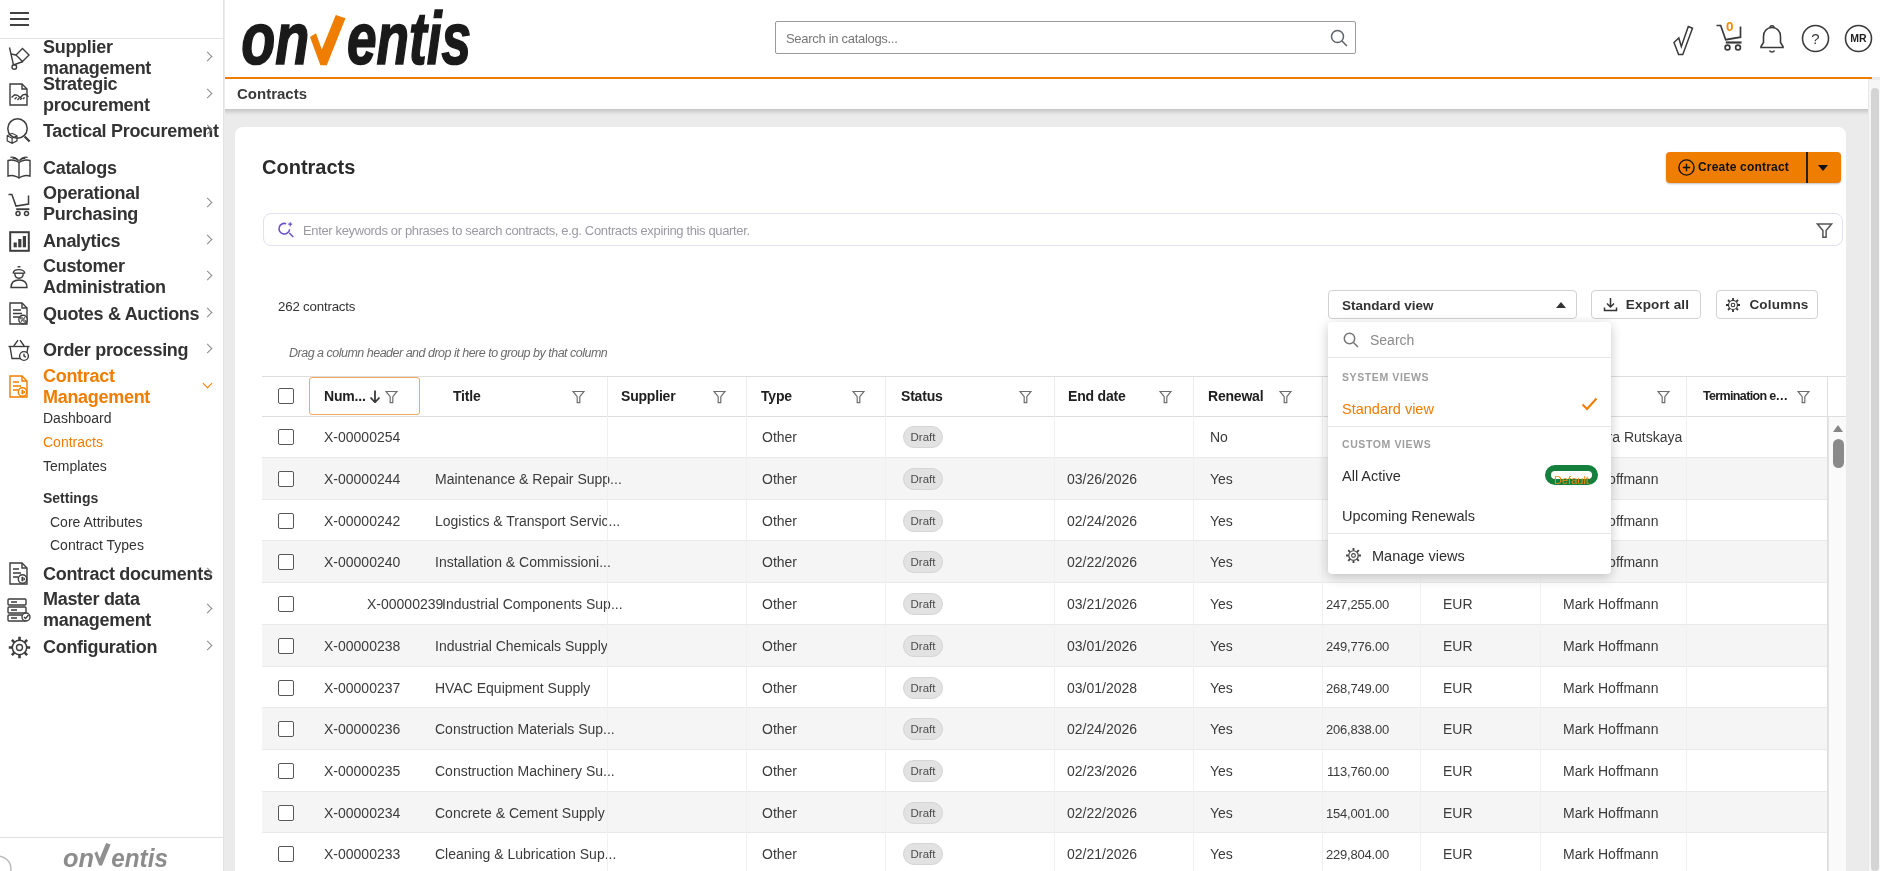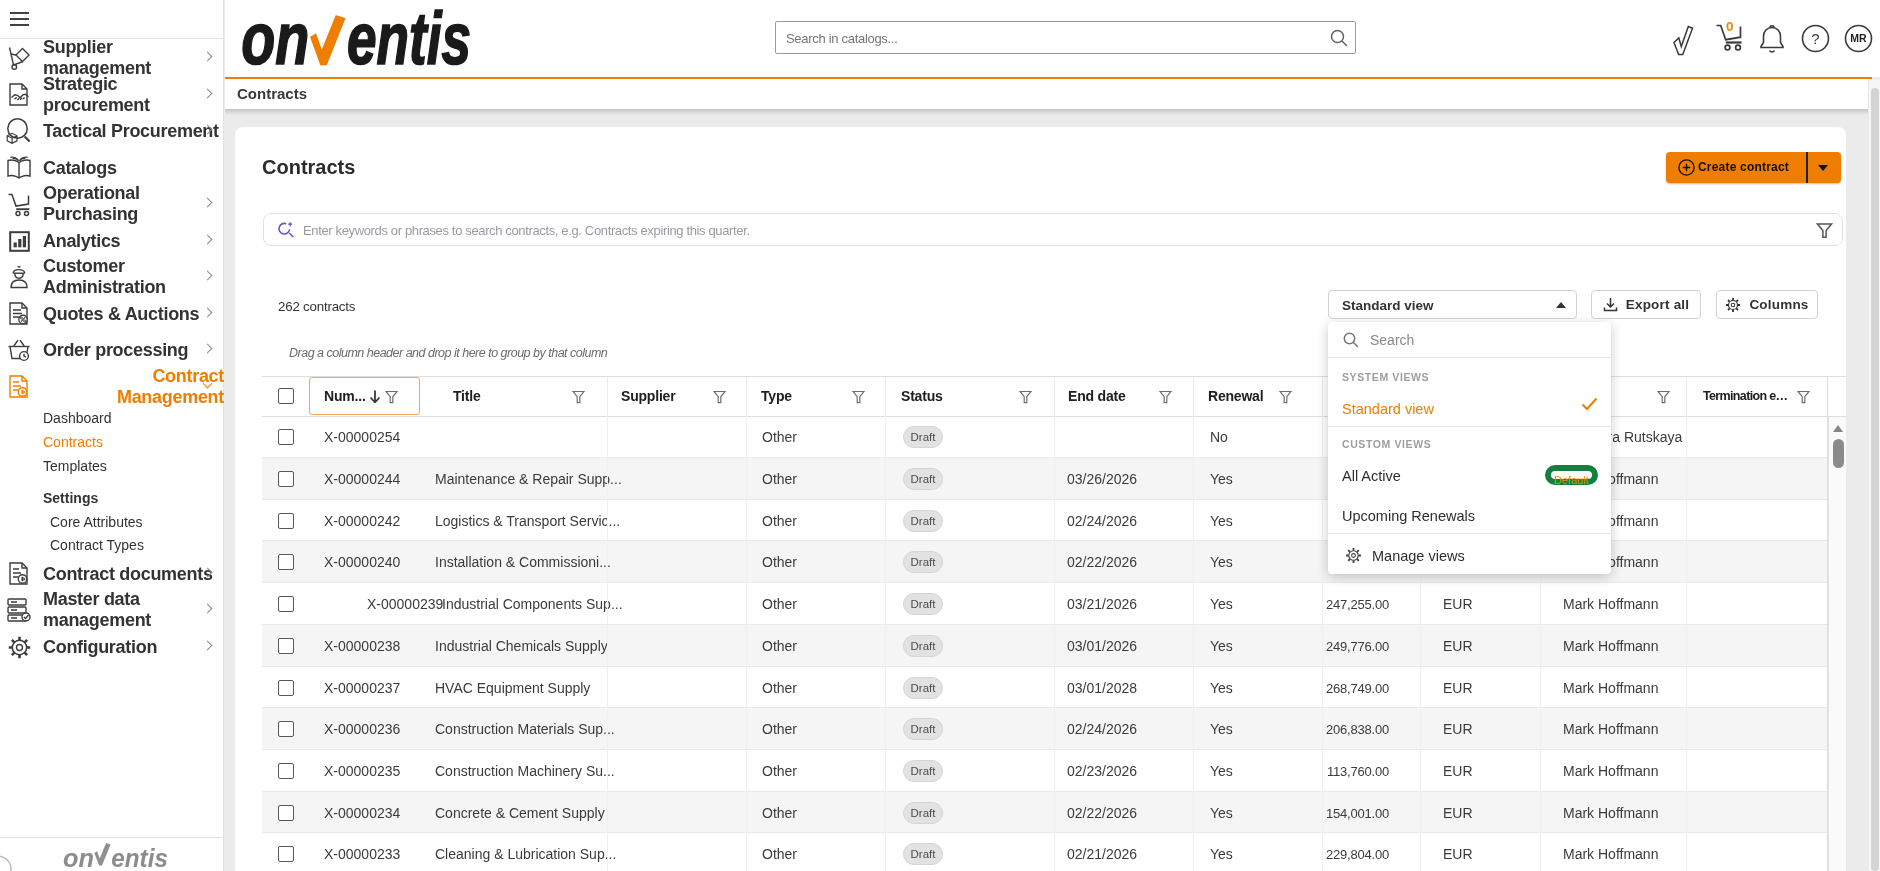--- a/index.html
+++ b/index.html
@@ -234,21 +234,21 @@
             <path d="M1.5 8.5h21"></path>
             <path d="M3 8.5l2 12h14l2-12"></path>
             <path d="M6.8 8 11 2.2M17.2 8 13 2.2"></path>
             <circle cx="17" cy="18" r="4.4" fill="#fff"></circle>
             <path d="M17 15.7V18l1.8 1.1"></path>
           </svg>
         </span>
         <span class="lbl">Order processing</span>
         <span class="chev"></span>
       </div>
-    <div class="navitem" style="top:369px;text-align:right;">
+    <div class="navitem" style="top:369px;">
         <span class="ico">
           <svg width="22" height="24" viewBox="0 0 22 24" fill="none" stroke="#ef7d00" stroke-width="1.4">
             <path d="M2 1h12l5 5v16H2z"></path>
             <path d="M14 1v5h5"></path>
             <path d="M5 7h6M5 11h8M5 15h5"></path>
             <circle cx="14.5" cy="17" r="4.2" fill="#fff"></circle>
             <path d="M14.5 14.8v4.4M13 16h2.5a1 1 0 0 1 0 2H13" stroke-width="1.2"></path>
           </svg>
         </span>
         <span class="lbl" style="color:#ef7d00;">Contract Management</span>

